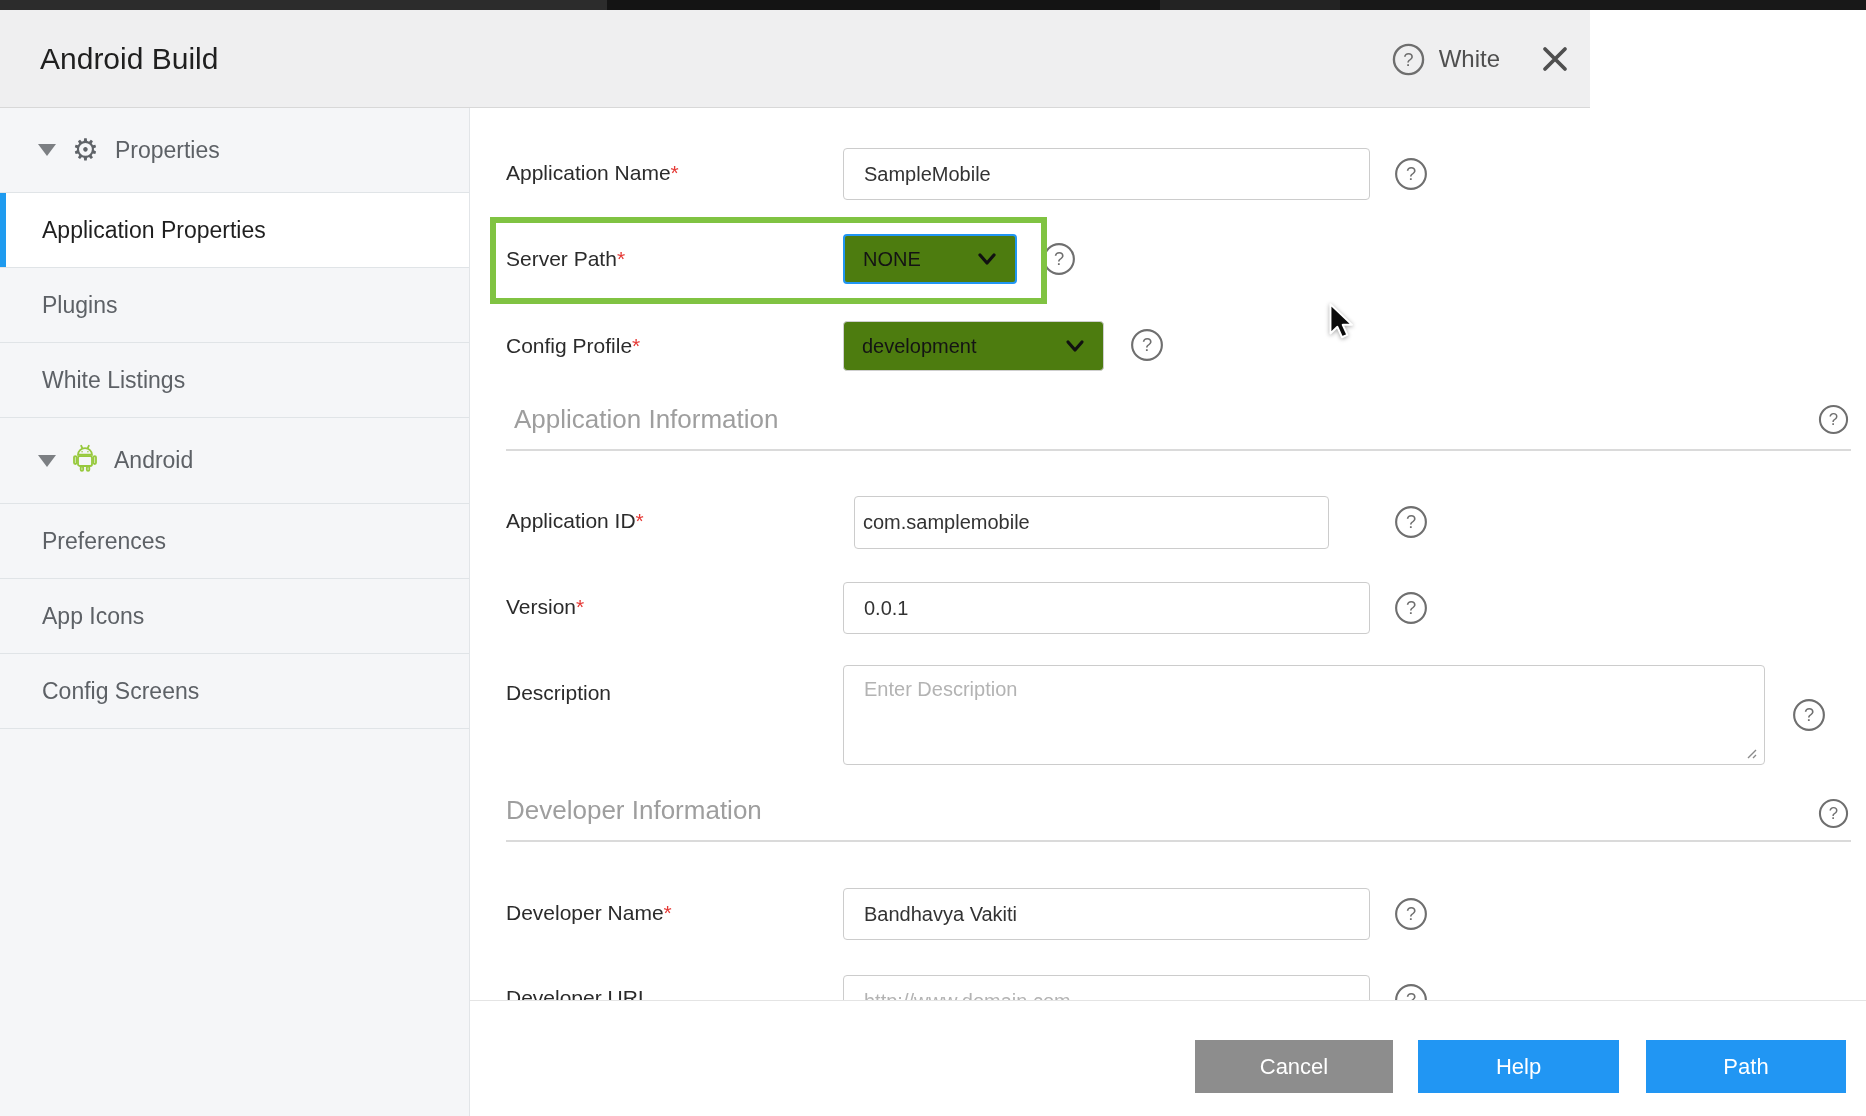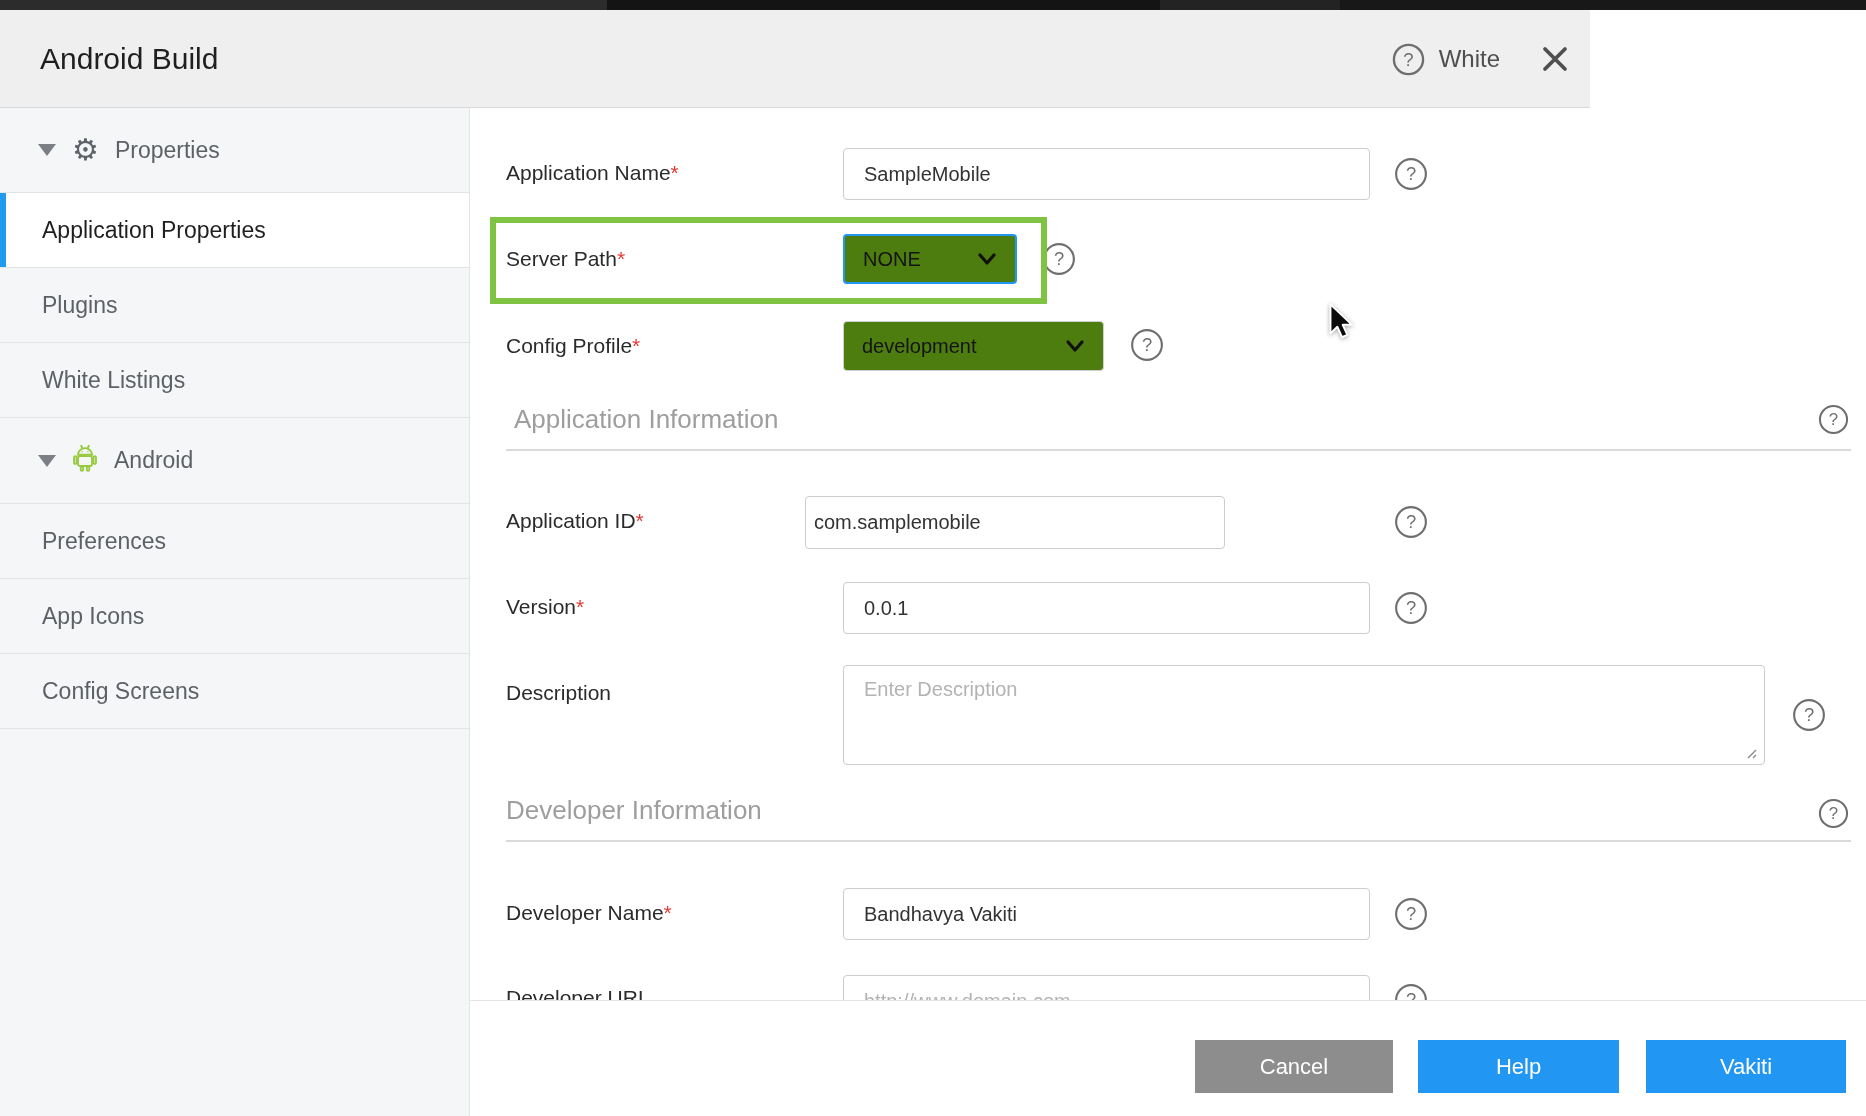--- a/index.html
+++ b/index.html
@@ -191,21 +191,21 @@
   <div class="section-title" style="left:506px;top:404px;margin-left:8px;">Application Information</div>
   <span class="qicon" style="left:1818px;top:404px;">
     <svg width="31" height="31" viewBox="0 0 24 24">
         <circle cx="12" cy="12" r="10.5" fill="none" stroke="#6f6f6f" stroke-width="1.6"></circle>
         <text x="12" y="16.4" text-anchor="middle" font-size="13" fill="#6f6f6f" font-family="Liberation Sans, sans-serif">?</text>
       </svg>
   </span>
   <div class="rule" style="left:506px;top:449px;width:1345px;"></div>
 
   <div class="flabel" style="left:506px;top:509px;"><span>Application ID</span><span class="req">*</span></div>
-  <input class="tinput" style="left: 805px; top: 496px; width: 420px; height: 53px; padding-left: 8px;" value="com.samplemobile">
+  <input class="tinput" style="left: 854px; top: 496px; width: 475px; height: 53px; padding-left: 8px;" value="com.samplemobile">
   <span class="qicon" style="left:1394px;top:505px;">
     <svg width="34" height="34" viewBox="0 0 24 24">
         <circle cx="12" cy="12" r="10.5" fill="none" stroke="#6f6f6f" stroke-width="1.5"></circle>
         <text x="12" y="16.4" text-anchor="middle" font-size="13" fill="#6f6f6f" font-family="Liberation Sans, sans-serif">?</text>
       </svg>
   </span>
 
   <div class="flabel" style="left:506px;top:595px;"><span>Version</span><span class="req">*</span></div>
   <input class="tinput" style="left: 843px; top: 582px; width: 527px; height: 52px;" value="0.0.1">
   <span class="qicon" style="left:1394px;top:591px;">
@@ -252,21 +252,21 @@
   <span class="qicon" style="left:1394px;top:983px;">
     <svg width="34" height="34" viewBox="0 0 24 24">
         <circle cx="12" cy="12" r="10.5" fill="none" stroke="#6f6f6f" stroke-width="1.5"></circle>
         <text x="12" y="16.4" text-anchor="middle" font-size="13" fill="#6f6f6f" font-family="Liberation Sans, sans-serif">?</text>
       </svg>
   </span>
 
   <div class="footer">
     <button class="btn btn-cancel">Cancel</button>
     <button class="btn btn-save">Help</button>
-    <button class="btn btn-build">Vakiti</button>
+    <button class="btn btn-build">Path</button>
   </div>
 
   <span class="cursor">
     <svg width="28" height="36" viewBox="0 0 19 29">
       <path d="M1 1 L1 24.5 L6.6 19.2 L10.3 27.6 L14.6 25.7 L10.9 17.6 L18.4 17.6 Z" fill="#0b0b0b" stroke="#ffffff" stroke-width="1.6" stroke-linejoin="round"></path>
     </svg>
   </span>
 
 </div>
 

